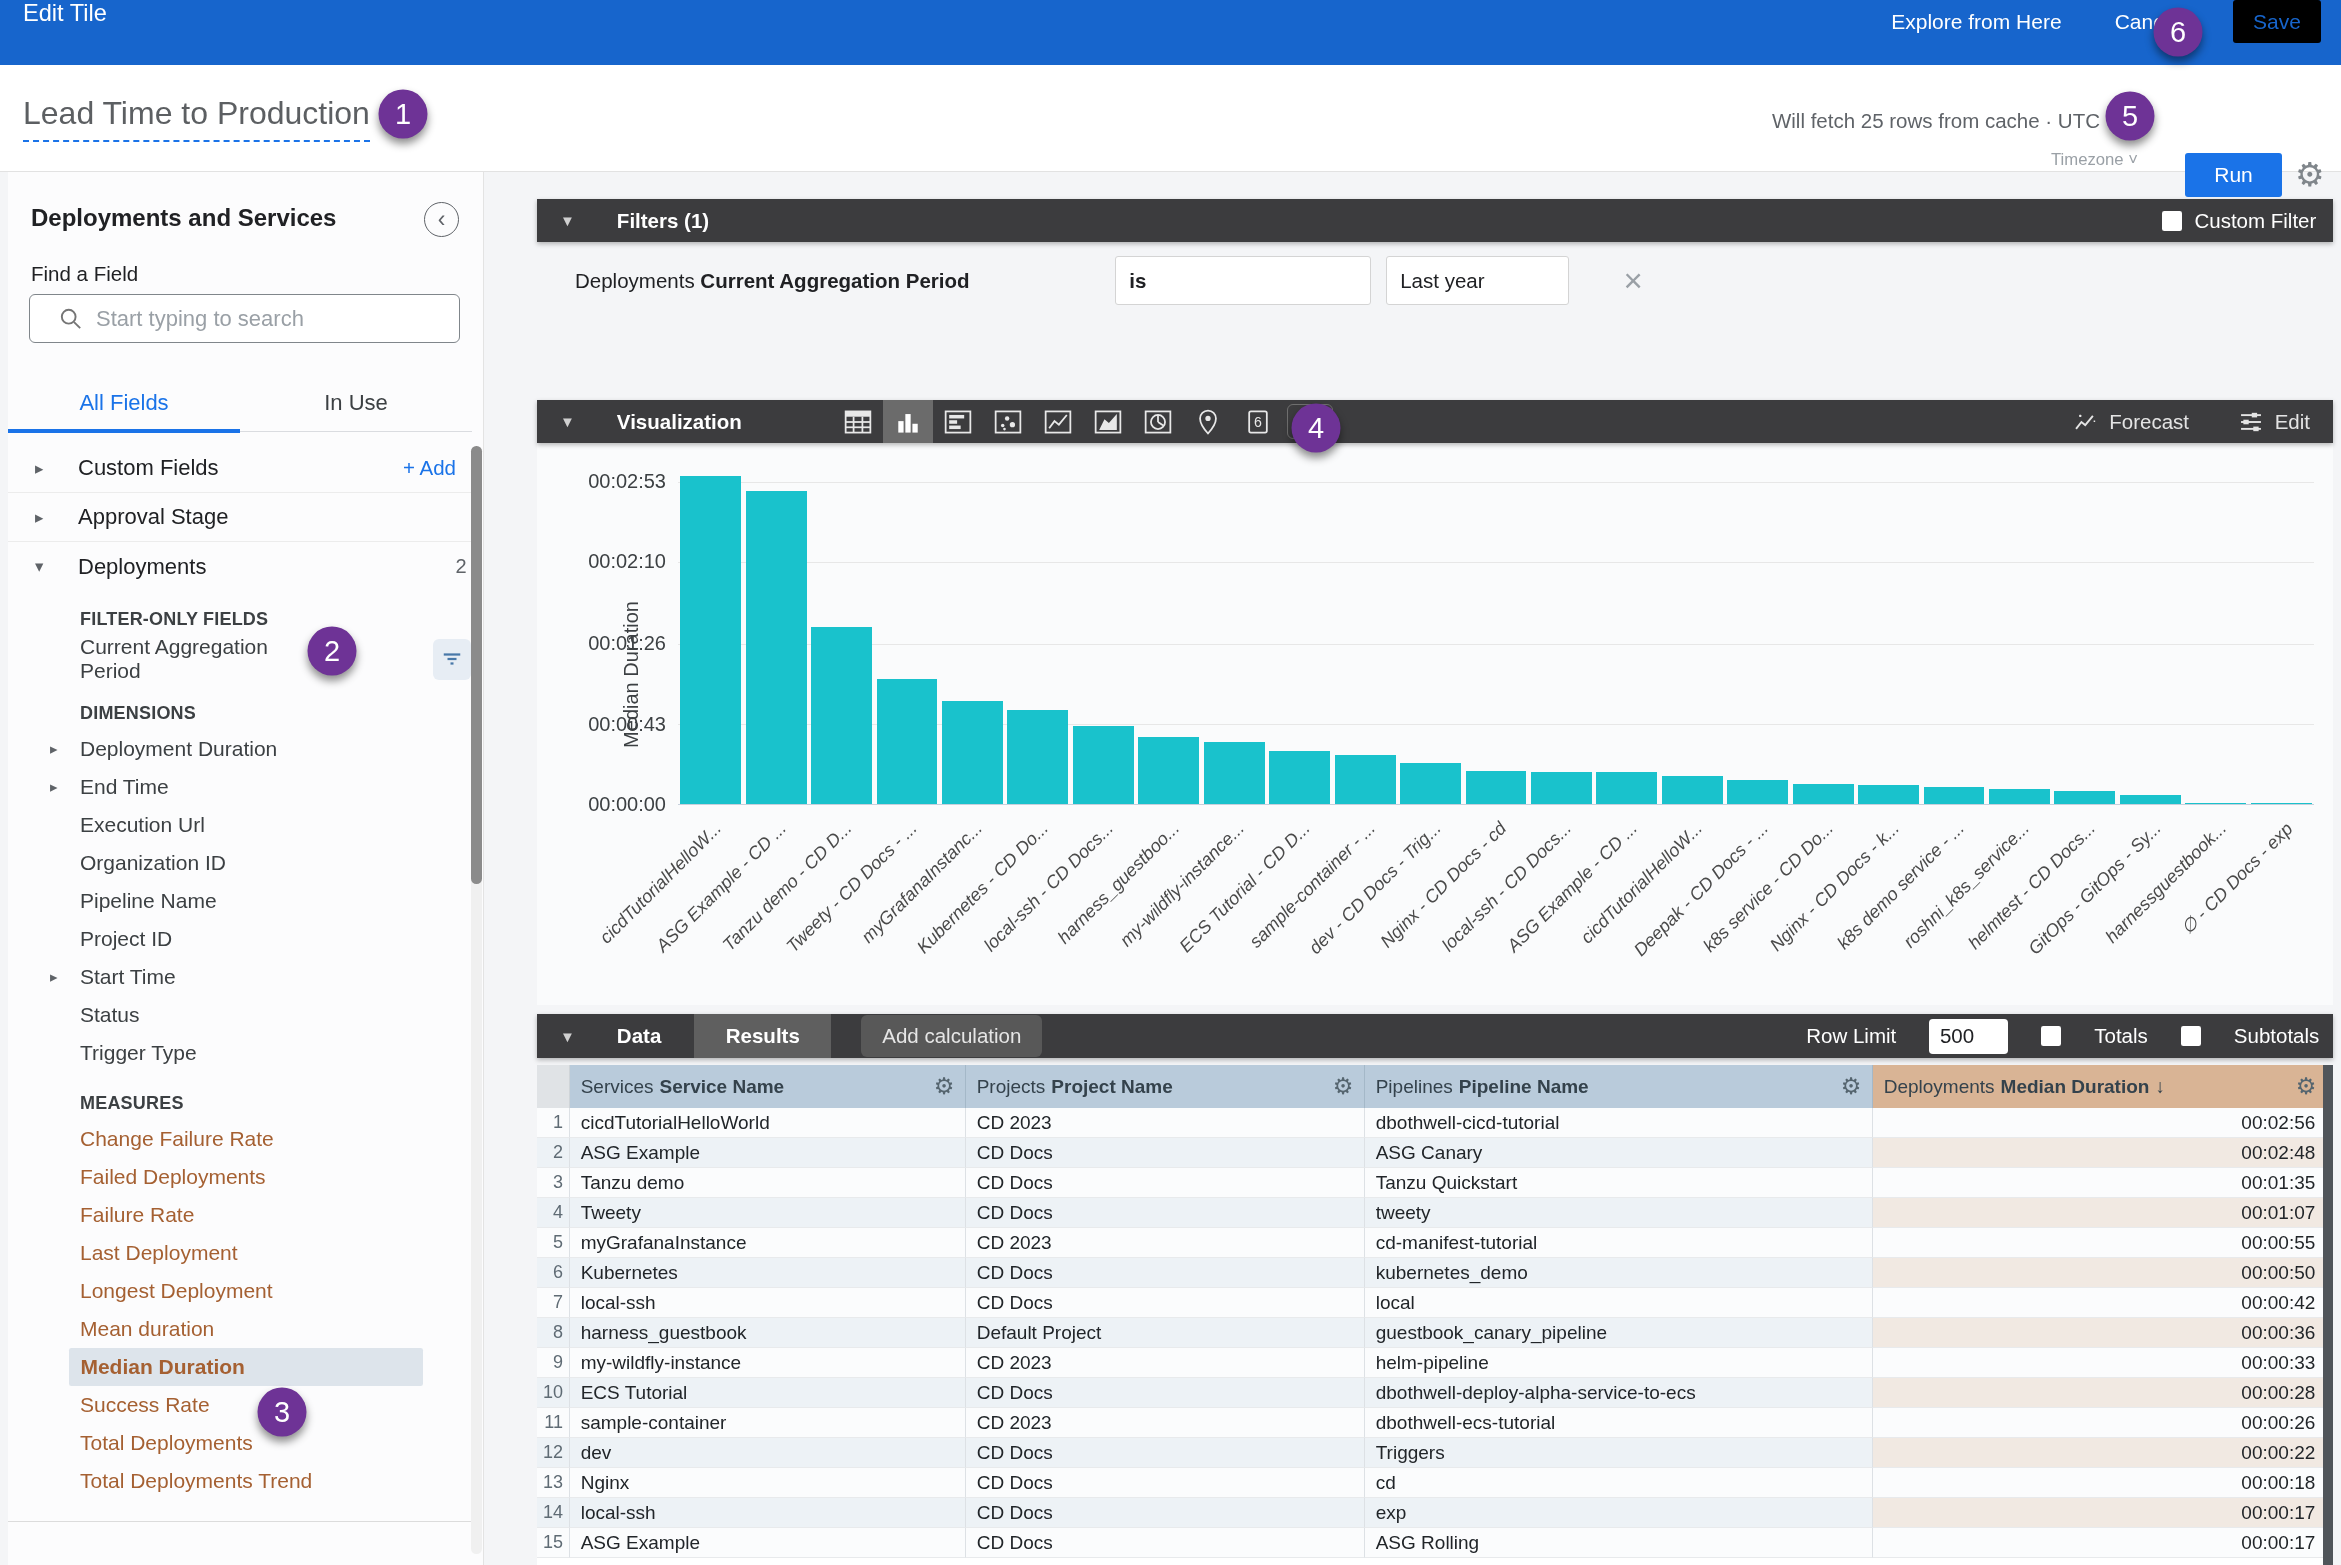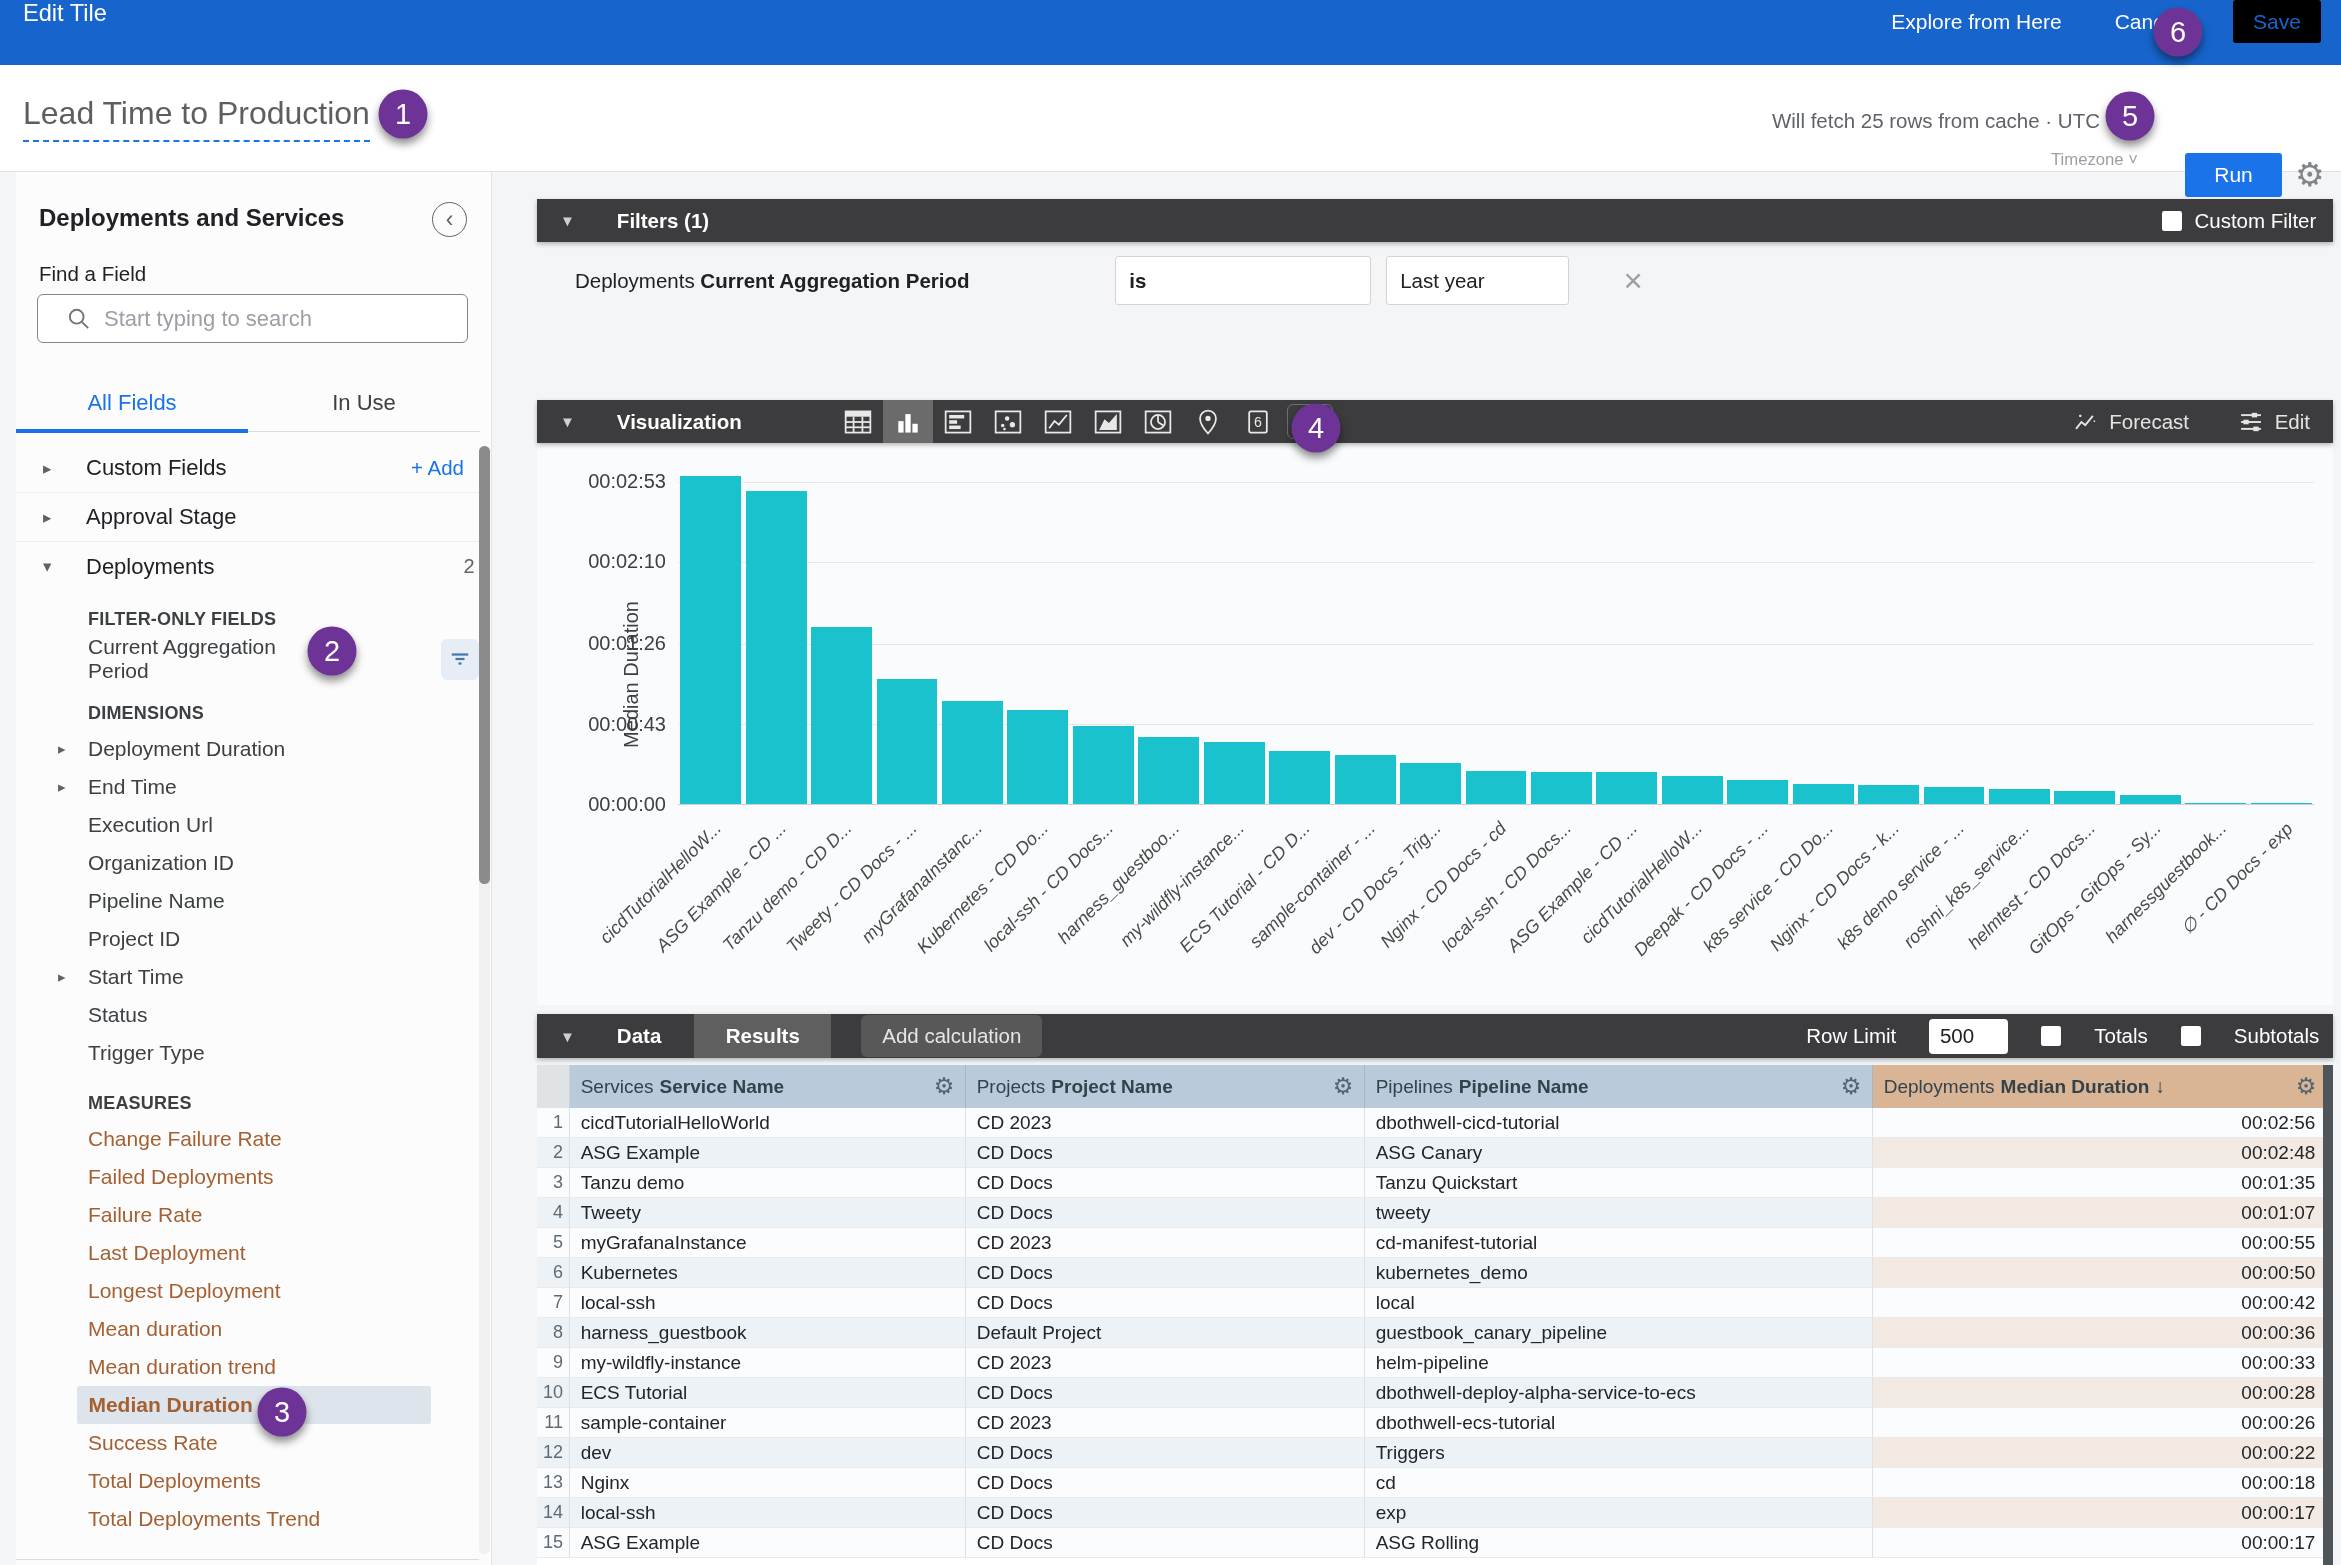--- a/index.html
+++ b/index.html
@@ -20,21 +20,21 @@
     border-bottom:0.8px solid #e2e2e2; }
   .page-title { position:absolute; left:23px; top:30px; font-size:32px; color:#5c5f62;
     padding-bottom:7.6px; border-bottom:2.3px dashed #1a73e8; }
   .fetch-info { position:absolute; right:242px; top:44px; font-size:20.5px; color:#5f6368; }
   .tz { position:absolute; left:2051px; top:85px; font-size:16.7px; color:#9aa0a6; }
   .run-btn { position:absolute; left:2185px; top:88px; width:97px; height:44px; background:#1a73e8;
     color:#fff; font-size:21px; border:none; border-radius:3px; font-family:inherit; cursor:pointer; }
   .gear-lg { position:absolute; left:2295px; top:90px; font-size:33px; color:#80868b; cursor:pointer; }
 
   
-  .sidebar { position:absolute; left:16px; top:172px; width:476px; bottom:0; background:#fcfcfd;
+  .sidebar { position:absolute; left:8px; top:172px; width:476px; bottom:0; background:#fcfcfd;
     border-right:0.8px solid #e3e3e3; overflow:hidden; }
   .sb-heading { position:absolute; left:23px; top:32px; font-size:24px; font-weight:bold; color:#202124; }
   .collapse-circ { position:absolute; right:24px; top:30px; width:35px; height:35px; border:1.5px solid #5f6368;
     border-radius:50%; color:#5f6368; font-size:23px; display:flex; align-items:center; justify-content:center; cursor:pointer; }
   .find-label { position:absolute; left:23px; top:90px; font-size:20.5px; color:#202124; }
   .search-box { position:absolute; left:21px; top:122px; width:431px; height:49px; border:1.5px solid #80868b;
     border-radius:6px; background:#fff; display:flex; align-items:center; padding-left:28px; gap:12px; }
   .search-box input { border:none; outline:none; font-size:22px; color:#202124; width:335px;
     font-family:inherit; background:transparent; }
   .search-box input::placeholder { color:#9aa0a6; }
@@ -251,23 +251,20 @@
         </div>
         <div class="frow measure">
           <span>Last Deployment</span>
         </div>
         <div class="frow measure">
           <span>Longest Deployment</span>
         </div>
         <div class="frow measure">
           <span>Mean duration</span>
         </div>
-        <div class="frow measure">
-          <span>Mean duration trend</span>
-        </div>
         <div class="frow measure sel">
           <span>Median Duration</span>
         </div>
         <div class="frow measure">
           <span>Success Rate</span>
         </div>
         <div class="frow measure">
           <span>Total Deployments</span>
         </div>
         <div class="frow measure">

